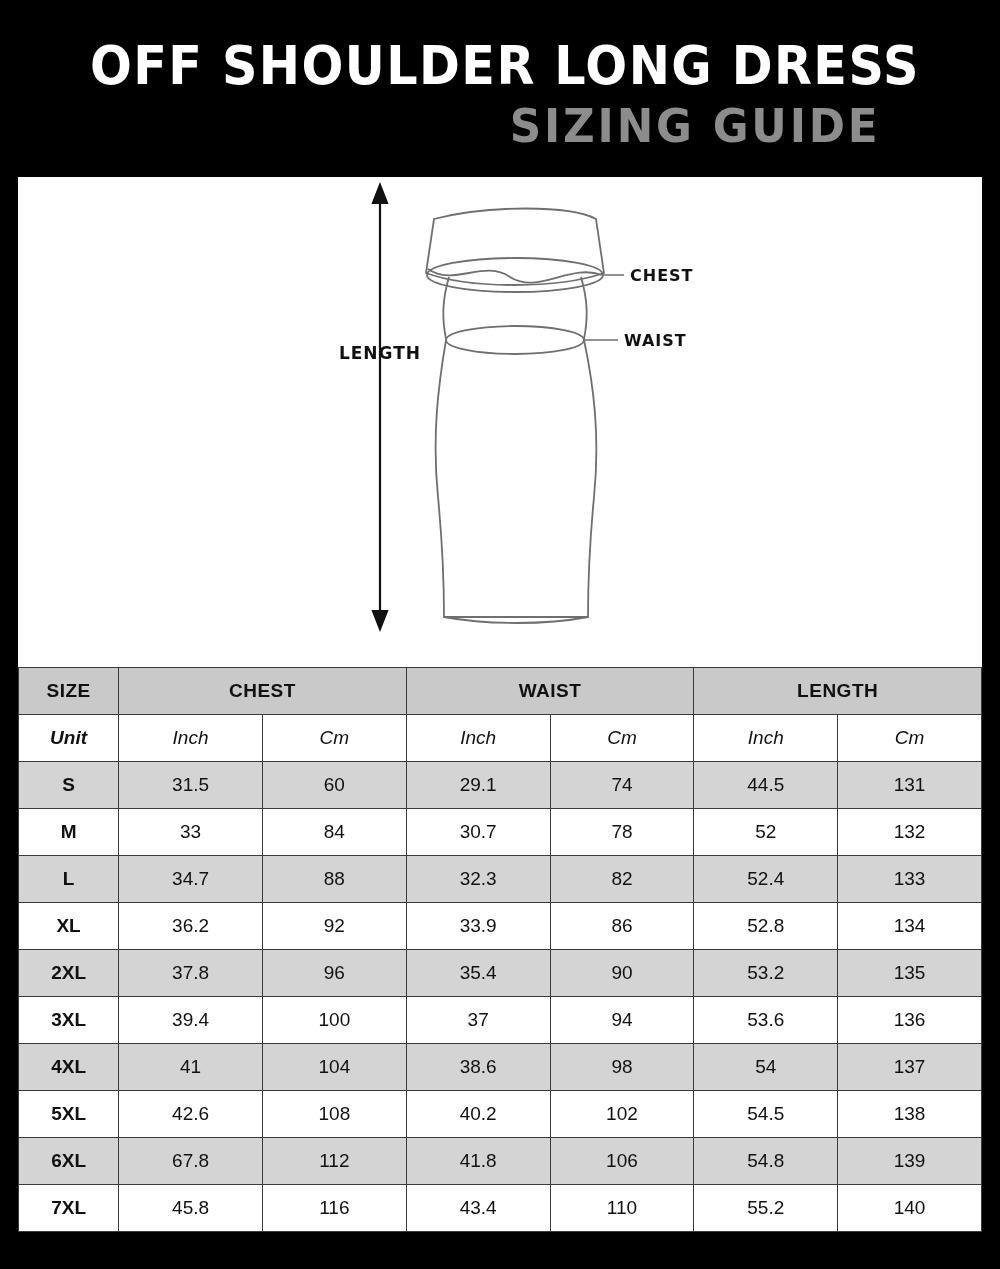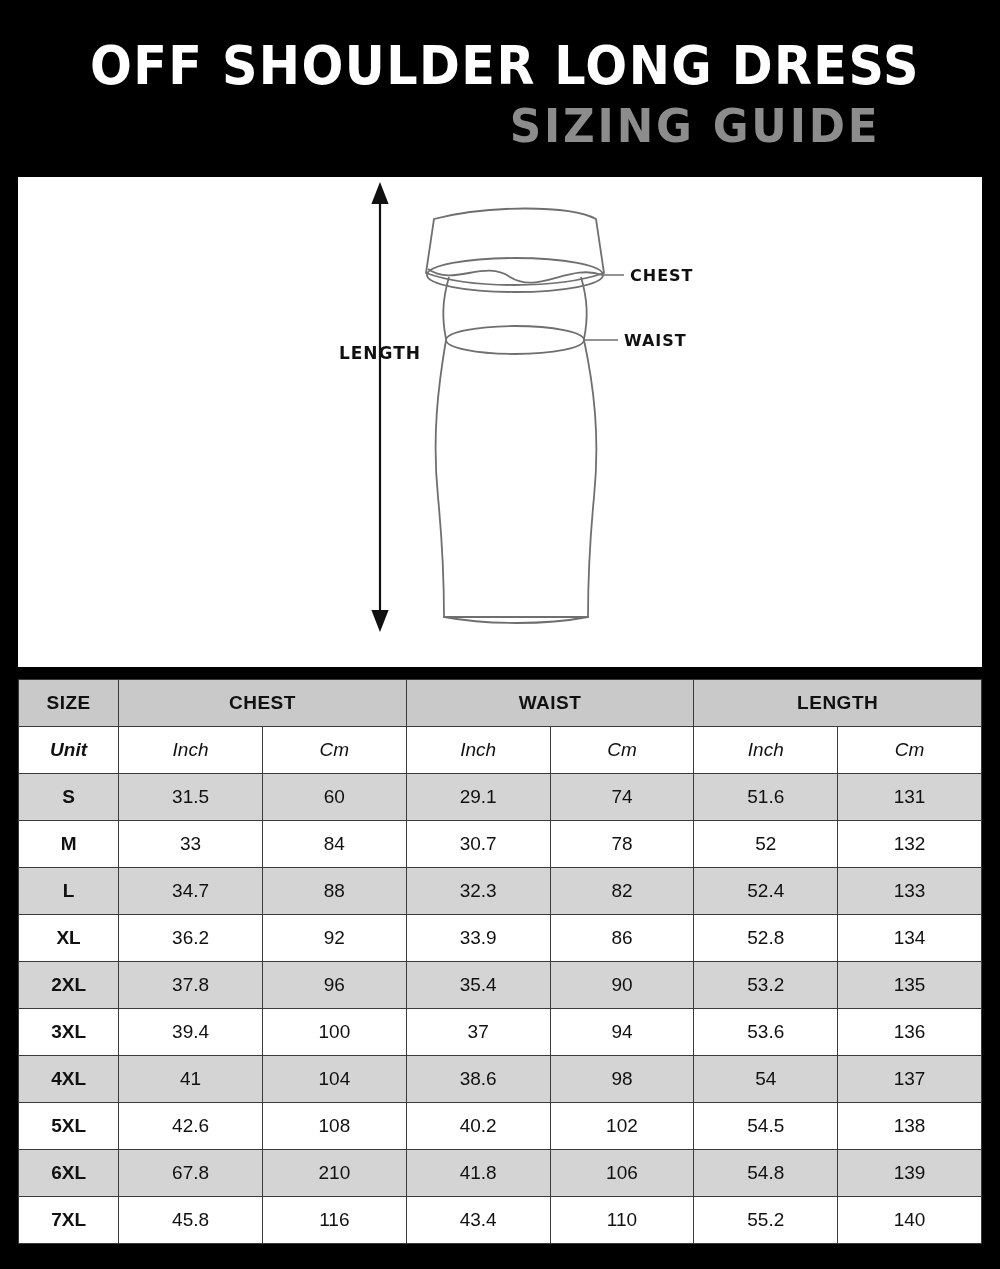--- a/index.html
+++ b/index.html
@@ -66,21 +66,20 @@
 
   
   .table-wrap {
     margin: 0 18px 18px 18px;
     background: #ffffff;
   }
   table.size-table {
     border-collapse: collapse;
     width: 100%;
     table-layout: fixed;
-    margin-top: 12px;
   }
   table.size-table td, table.size-table th {
     border: 1px solid #3a3a3a;
     text-align: center;
     font-size: 19px;
     height: 46px;
     padding: 0 4px;
     font-family: "Liberation Sans", sans-serif;
     color: #111;
   }
@@ -182,21 +181,21 @@
           <td>Inch</td>
           <td>Cm</td>
         </tr>
 
         <tr class="shaded">
           <td class="size-cell">S</td>
           <td>31.5</td>
           <td>60</td>
           <td>29.1</td>
           <td>74</td>
-          <td>51.6</td>
+          <td>44.5</td>
           <td>131</td>
         </tr>
         <tr class="plain">
           <td class="size-cell">M</td>
           <td>33</td>
           <td>84</td>
           <td>30.7</td>
           <td>78</td>
           <td>52</td>
           <td>132</td>
@@ -251,21 +250,21 @@
           <td>42.6</td>
           <td>108</td>
           <td>40.2</td>
           <td>102</td>
           <td>54.5</td>
           <td>138</td>
         </tr>
         <tr class="shaded">
           <td class="size-cell">6XL</td>
           <td>67.8</td>
-          <td>210</td>
+          <td>112</td>
           <td>41.8</td>
           <td>106</td>
           <td>54.8</td>
           <td>139</td>
         </tr>
         <tr class="plain">
           <td class="size-cell">7XL</td>
           <td>45.8</td>
           <td>116</td>
           <td>43.4</td>

